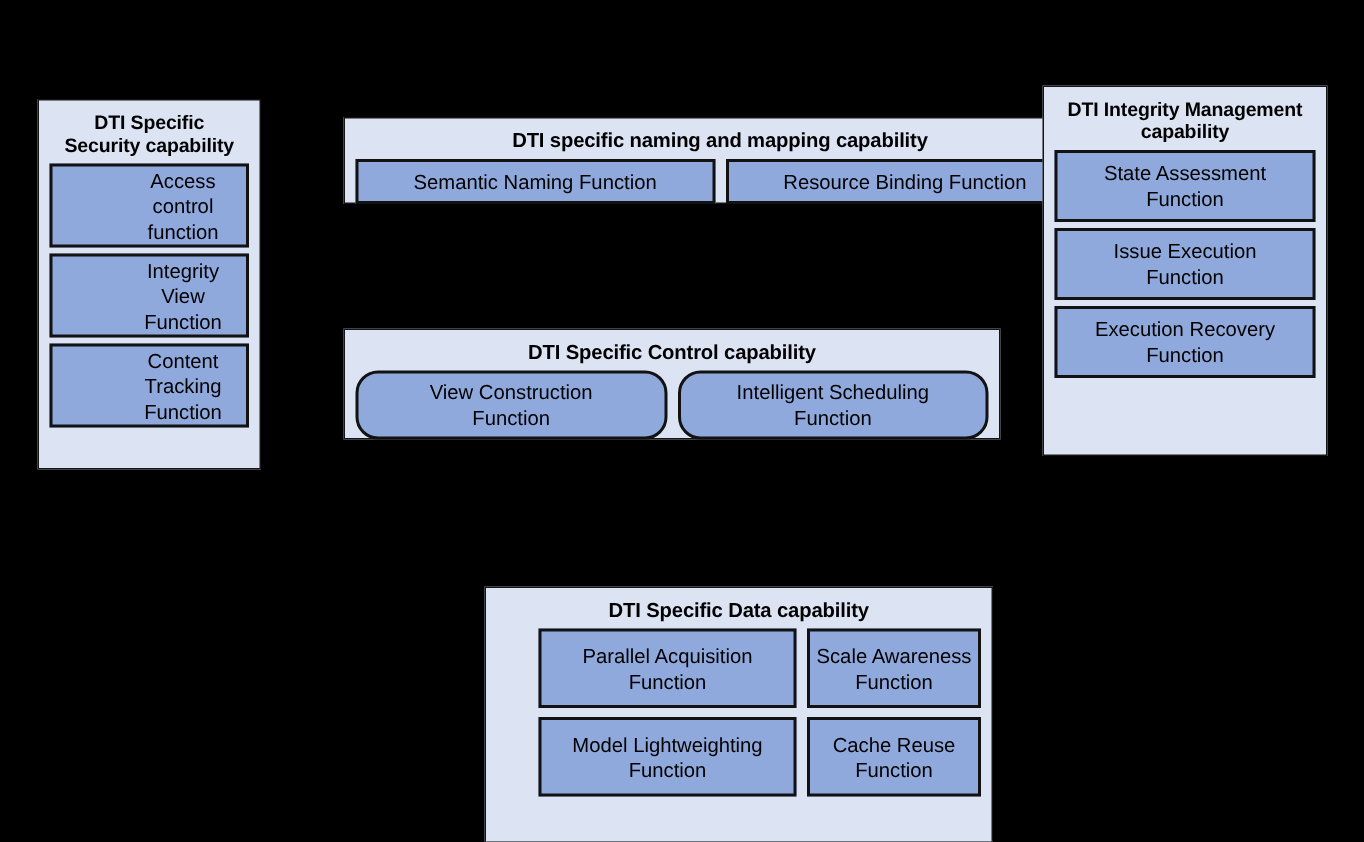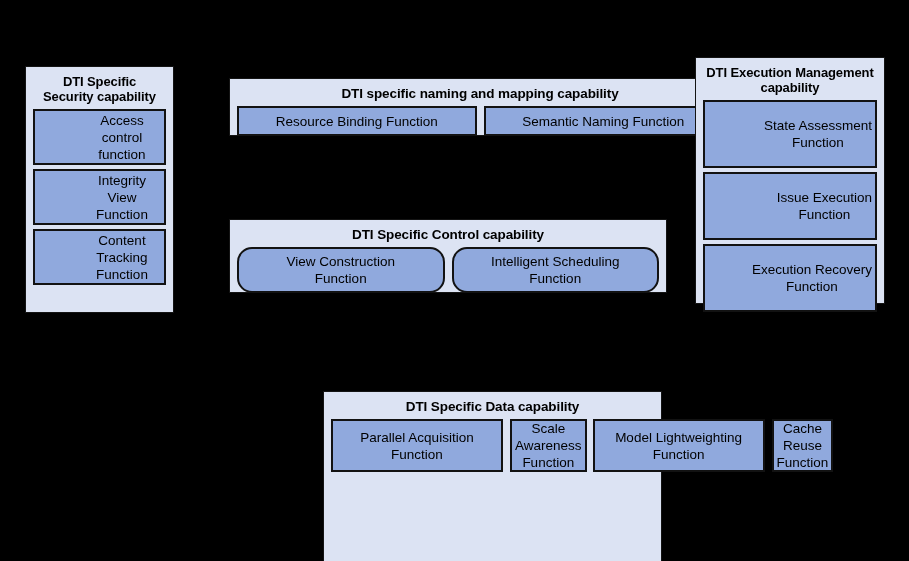--- a/index.html
+++ b/index.html
@@ -51,22 +51,23 @@
   }
   .fn-row {
     padding: 0 7px 7px 7px;
     display: flex;
     flex-direction: row;
     gap: 7px;
   }
   .fn-grid {
     padding: 0 7px 8px 7px;
     display: flex;
-    flex-direction: row;
+    flex-direction: column;
     gap: 6px;
+    margin-left: 28px;
   }
   .fn-grid .grid-line {
     display: flex;
     flex-direction: row;
     gap: 7px;
   }
   .fn-box {
     background: #90a9dd;
     border: 2px solid #121212;
     box-sizing: border-box;
@@ -91,21 +92,21 @@
   #panel-naming .fn-box { flex: 1; height: 30px; }
 
   #panel-control {
     left: 229px; top: 219px; width: 438px; height: 74px;
   }
   #panel-control .fn-box { flex: 1; height: 46px; border-radius: 15px; }
 
   #panel-management {
     left: 695px; top: 57px; width: 190px; height: 247px;
   }
-  #panel-management .fn-box { height: 68px; justify-content: flex-end; }
+  #panel-management .fn-box { height: 48px; }
   #panel-management .fn-stack { gap: 4px; }
 
   #panel-data {
     left: 323px; top: 391px; width: 339px; height: 195px;
   }
   #panel-data .fn-box { height: 53px; }
   #panel-data .col-wide { width: 172px; }
   #panel-data .col-narrow { flex: 1; }
 </style>
 </head>
@@ -136,22 +137,22 @@
           <span>Content Tracking</span><br>
           <span>Function</span>
         </span>
       </div>
     </div>
   </div>
 
   <div class="panel" id="panel-naming">
     <div class="panel-title wide">DTI specific naming and mapping capability</div>
     <div class="fn-row">
+      <div class="fn-box">Semantic Naming Function</div>
       <div class="fn-box">Resource Binding Function</div>
-      <div class="fn-box">Semantic Naming Function</div>
     </div>
   </div>
 
   <div class="panel" id="panel-control">
     <div class="panel-title wide">DTI Specific Control capability</div>
     <div class="fn-row">
       <div class="fn-box">
         <span>
           <span>View Construction</span><br>
           <span>Function</span>
@@ -161,21 +162,21 @@
         <span>
           <span>Intelligent Scheduling</span><br>
           <span>Function</span>
         </span>
       </div>
     </div>
   </div>
 
   <div class="panel" id="panel-management">
     <div class="panel-title">
-      <span>DTI Execution Management</span><br>
+      <span>DTI Integrity Management</span><br>
       <span>capability</span>
     </div>
     <div class="fn-stack">
       <div class="fn-box">
         <span>
           <span>State Assessment</span><br>
           <span>Function</span>
         </span>
       </div>
       <div class="fn-box">

